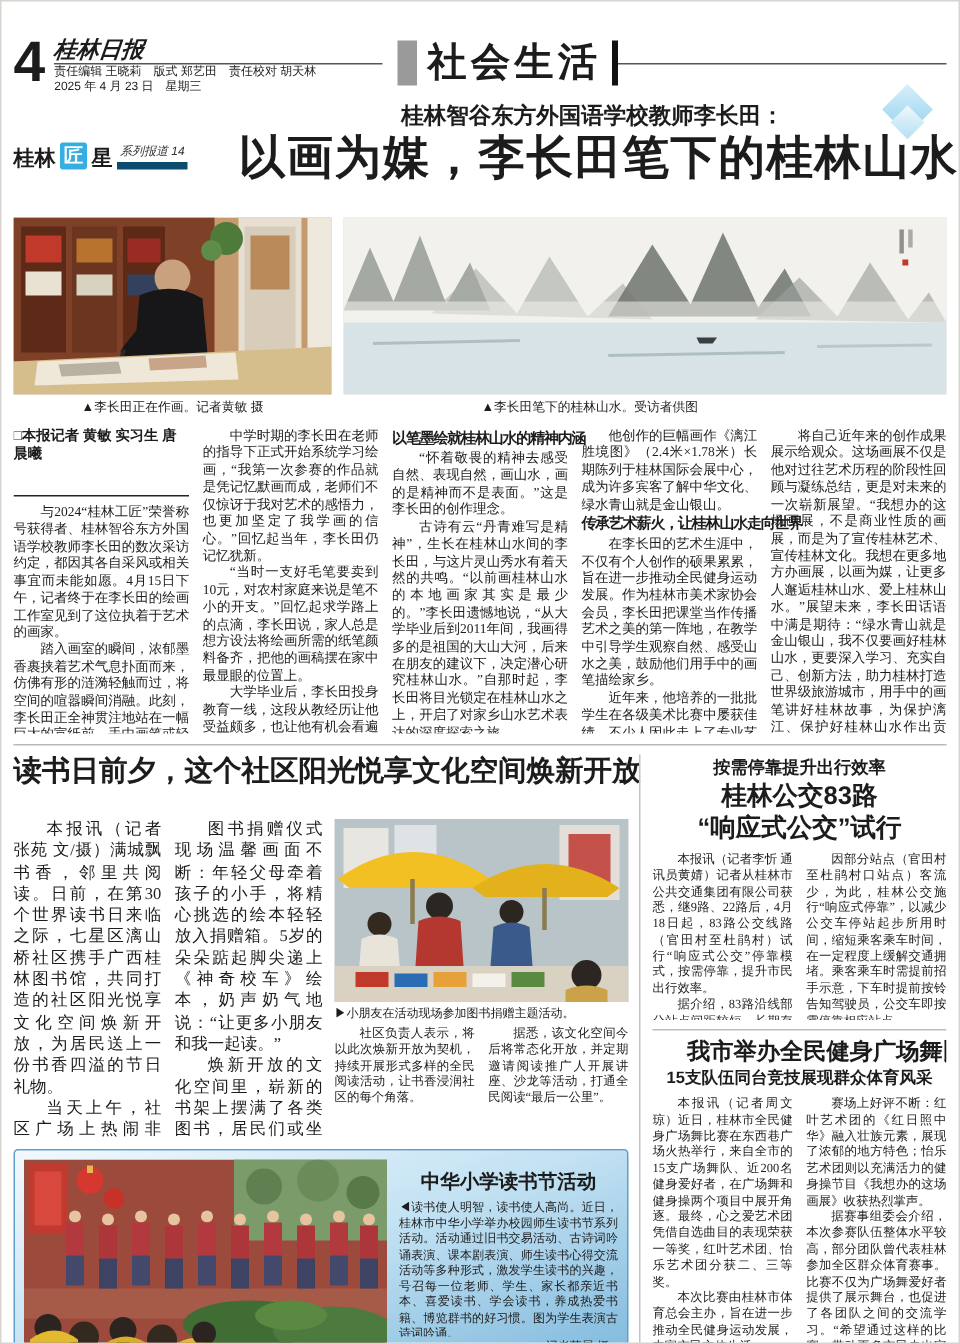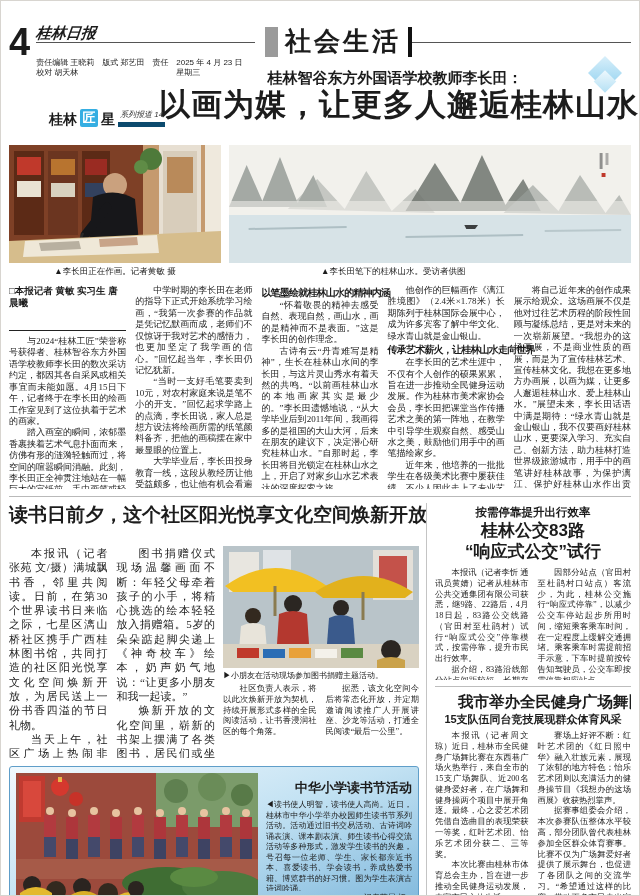--- a/index.html
+++ b/index.html
@@ -5,28 +5,28 @@
   html,body{margin:0;padding:0;background:#e9e7e2;}
   .page{position:relative;width:640px;height:896px;margin:0 auto;background:#fff;
         border:1px solid #d8d5d0;box-sizing:border-box;overflow:hidden;
         font-family:"Liberation Serif",serif;color:#1c1c1c;padding:24px 8px 0 8px;}
   
   .header{display:flex;align-items:flex-start;height:38px;margin-bottom:2px;}
   .pagenum{font:900 38px/34px "Liberation Sans",sans-serif;letter-spacing:-2px;}
   .mast-block{flex:1;margin-left:8px;}
   .masthead{font:bold italic 15px/16px "DejaVu Serif",serif;transform:skewX(-6deg);width:70px;}
   .mast-rule{border-top:1px solid #555;margin-top:1px;}
-  .cred-row{display:flex;justify-content:space-between;font:8px/10px "Liberation Sans",sans-serif;color:#222;margin-top:15px;}
+  .cred-row{display:flex;justify-content:space-between;font:8px/10px "Liberation Sans",sans-serif;color:#222;margin-top:0;flex-direction:column;}
   .grayblock{width:13px;height:30px;background:#9a9a9a;margin:2px 7px 0 10px;}
   .section-title{font:900 26px/32px "Liberation Sans",sans-serif;letter-spacing:3px;white-space:nowrap;}
   .endbar{width:4px;height:30px;background:#111;margin:2px 0 0 7px;}
   .endline{flex:1;border-top:1px solid #555;margin-top:17px;}
   
   .lead-top{position:relative;height:66px;margin-top:6px;}
-  .badge{position:absolute;left:0;top:40px;display:flex;align-items:flex-end;gap:3px;margin-left:40px;}
+  .badge{position:absolute;left:0;top:26px;display:flex;align-items:flex-end;gap:3px;}
   .badge-prefix,.badge-suffix{font:bold 14px/16px "Liberation Sans",sans-serif;}
   .badge-icon{width:18px;height:18px;background:#35aee2;color:#fff;text-align:center;
               font:bold 13px/18px "Liberation Sans",sans-serif;border-radius:2px;}
   .badge-note{font:italic 8px/10px "Liberation Sans",sans-serif;color:#333;border-bottom:5px solid #0c4a6e;padding:0 2px 2px 2px;}
   .diamond{position:absolute;right:14px;top:-8px;width:24px;height:24px;transform:rotate(45deg);
            background:linear-gradient(135deg,#d8effa,#8fd0ef);}
   .diamond:after{content:"";position:absolute;left:10px;top:10px;width:16px;height:16px;
            background:linear-gradient(135deg,#eef8fd,#b4e0f4);}
   .kicker{margin-left:150px;text-align:center;font:bold 15px/18px "Liberation Sans",sans-serif;}
   .headline{margin-left:150px;text-align:center;font:900 31px/36px "Liberation Sans",sans-serif;letter-spacing:1px;white-space:nowrap;}
@@ -61,21 +61,21 @@
   .read-stack{width:196px;display:flex;flex-direction:column;}
   .read-stack svg{display:block;width:196px;height:122px;background:#ddd;}
   .read-cap{font:8px/11px "Liberation Sans",sans-serif;margin:2px 0;}
   .under-cols{flex:1;font-size:8.3px;line-height:1.3;margin-top:1px;}
   
   .school-box{margin-top:8px;height:144px;border:1px solid #5f9ec9;border-radius:3px;
               background:linear-gradient(160deg,#f2f9fd 0%,#c3e2f3 48%,#7fb8dc 100%);
               display:flex;padding:6px;box-sizing:border-box;gap:8px;}
   .school-box svg{display:block;width:242px;height:130px;}
   .school-right{flex:1;min-width:0;display:flex;flex-direction:column;}
-  .school-title{font:bold 13px/17px "Liberation Sans",sans-serif;text-align:right;margin:6px 0 4px 0;}
+  .school-title{font:bold 13px/17px "Liberation Sans",sans-serif;text-align:center;margin:6px 0 4px 0;}
   .school-cap{font-size:8px;line-height:1.32;text-align:justify;overflow:hidden;flex:1;}
   .school-credit{font:8px/10px "Liberation Sans",sans-serif;text-align:right;padding-right:6px;margin-top:2px;}
   
   .bus-kicker{font:bold 11.5px/15px "Liberation Sans",sans-serif;text-align:center;margin-top:2px;}
   .bus-headline{font:900 17px/21px "Liberation Sans",sans-serif;text-align:center;}
   .bus-cols{font-size:8.3px;line-height:1.3;height:112px;margin-top:6px;}
   .bus-cols .col p, .dance-cols .col p{text-indent:2em;}
   .hr-mid{border:none;border-top:1px solid #bdbdbd;margin:6px 0 5px 0;}
   
   .dance-headline{font:900 15.5px/20px "Liberation Sans",sans-serif;text-align:center;white-space:nowrap;margin-left:23px;}
@@ -105,21 +105,21 @@
 
   <div class="lead-top">
     <div class="badge">
       <span class="badge-prefix">桂林</span>
       <span class="badge-icon">匠</span>
       <span class="badge-suffix">星</span>
       <span class="badge-note">系列报道 14</span>
     </div>
     <div class="diamond"></div>
     <div class="kicker">桂林智谷东方外国语学校教师李长田：</div>
-    <div class="headline">以画为媒，让更多人邂逅桂林山水</div>
+    <div class="headline">以画为媒，李长田笔下的桂林山水</div>
   </div>
 
   <div class="photos">
     <figure class="fig-left">
       <svg viewBox="0 0 212 118">
         <rect width="212" height="118" fill="#c59a6e"></rect>
         <rect x="0" y="0" width="134" height="96" fill="#7e4026"></rect>
         <rect x="5" y="6" width="30" height="84" fill="#5c2a16"></rect>
         <rect x="39" y="6" width="30" height="84" fill="#6b3520"></rect>
         <rect x="73" y="6" width="28" height="84" fill="#5c2a16"></rect>

